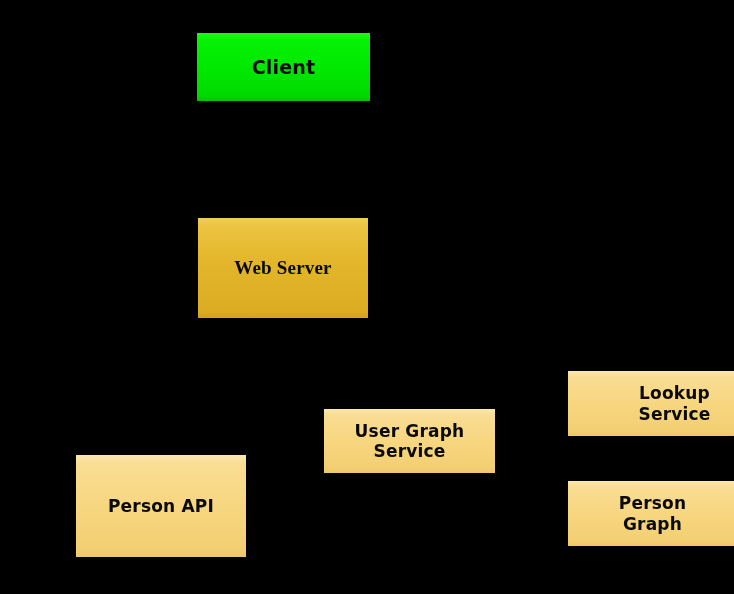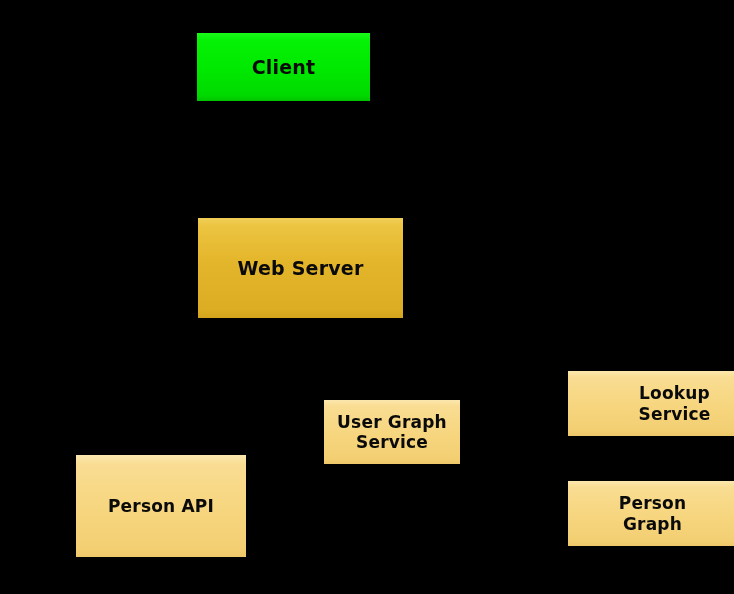--- a/index.html
+++ b/index.html
@@ -76,28 +76,28 @@
     font-size: 17px;
   }
 </style>
 </head>
 <body>
 
 <div id="canvas">
     <div class="node client" style="left: 157px; top: 33px; width: 173px; height: 68px;">
       <span class="node-label">Client</span>
     </div>
-    <div class="node gold" style="left: 158px; top: 218px; width: 205px; height: 100px;">
+    <div class="node gold" style="left: 158px; top: 218px; width: 170px; height: 100px; font-family: Liberation Serif, serif;">
       <span class="node-label">Web Server</span>
     </div>
     <div class="node tan" style="left: 528px; top: 371px; width: 169px; height: 65px; padding-left: 44px;">
       <span class="node-label">Lookup
 Service</span>
     </div>
-    <div class="node tan" style="left: 284px; top: 400px; width: 136px; height: 64px;">
+    <div class="node tan" style="left: 284px; top: 409px; width: 171px; height: 64px;">
       <span class="node-label">User Graph
 Service</span>
     </div>
     <div class="node tan" style="left: 36px; top: 455px; width: 170px; height: 102px;">
       <span class="node-label">Person API</span>
     </div>
     <div class="node tan" style="left: 528px; top: 481px; width: 169px; height: 65px;">
       <span class="node-label">Person
 Graph</span>
     </div>

